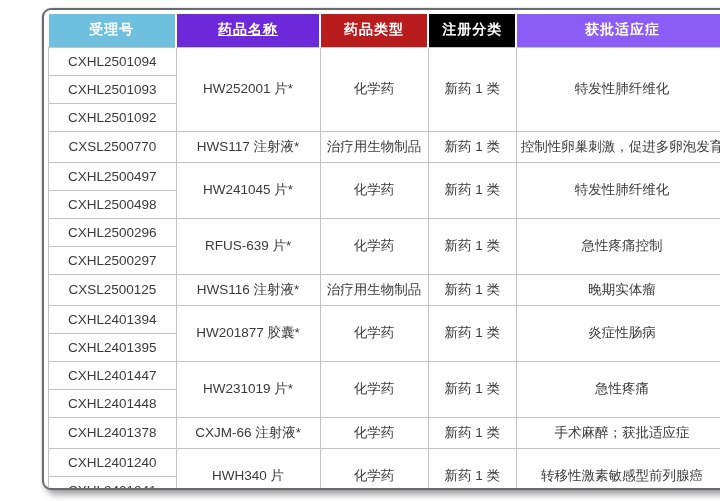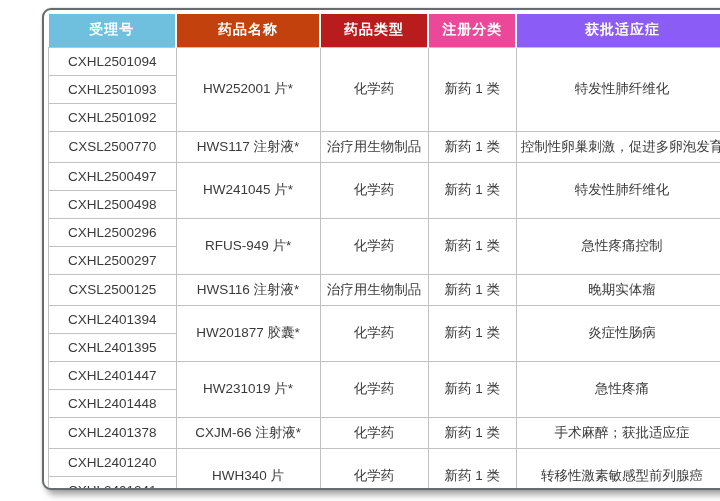--- a/index.html
+++ b/index.html
@@ -94,23 +94,23 @@
       <colgroup>
         <col class="c1">
           <col class="c2">
           <col class="c3">
           <col class="c4">
           <col class="c5">
       </colgroup>
       <thead>
         <tr>
             <th style="background: rgb(111, 192, 223); color: rgb(255, 255, 255);">受理号</th>
-            <th style="background: #c2410c; color: rgb(255, 255, 255);">药品名称</th>
+            <th style="background: #6d28d9; color: rgb(255, 255, 255); text-decoration: underline;">药品名称</th>
             <th style="background: #b91c1c; color: rgb(255, 255, 255);">药品类型</th>
-            <th style="background: #ec4899; color: rgb(255, 255, 255); font-family: Liberation Mono, monospace;">注册分类</th>
+            <th style="background: #000000; color: rgb(255, 255, 255); font-family: Liberation Mono, monospace;">注册分类</th>
             <th style="background: #8b5cf6; color: rgb(255, 255, 255);">获批适应症</th>
           </tr>
       </thead>
       <tbody>
           <tr>
             <td>CXHL2501094</td>
             <td rowspan="3">HW252001 片*</td>
             <td rowspan="3">化学药</td>
             <td rowspan="3">新药 1 类</td>
             <td rowspan="3">特发性肺纤维化</td>
@@ -133,21 +133,21 @@
             <td rowspan="2">HW241045 片*</td>
             <td rowspan="2">化学药</td>
             <td rowspan="2">新药 1 类</td>
             <td rowspan="2">特发性肺纤维化</td>
           </tr>
           <tr>
             <td>CXHL2500498</td>
           </tr>
           <tr>
             <td>CXHL2500296</td>
-            <td rowspan="2">RFUS-949 片*</td>
+            <td rowspan="2">RFUS-639 片*</td>
             <td rowspan="2">化学药</td>
             <td rowspan="2">新药 1 类</td>
             <td rowspan="2">急性疼痛控制</td>
           </tr>
           <tr>
             <td>CXHL2500297</td>
           </tr>
           <tr>
             <td>CXSL2500125</td>
             <td>HWS116 注射液*</td>

